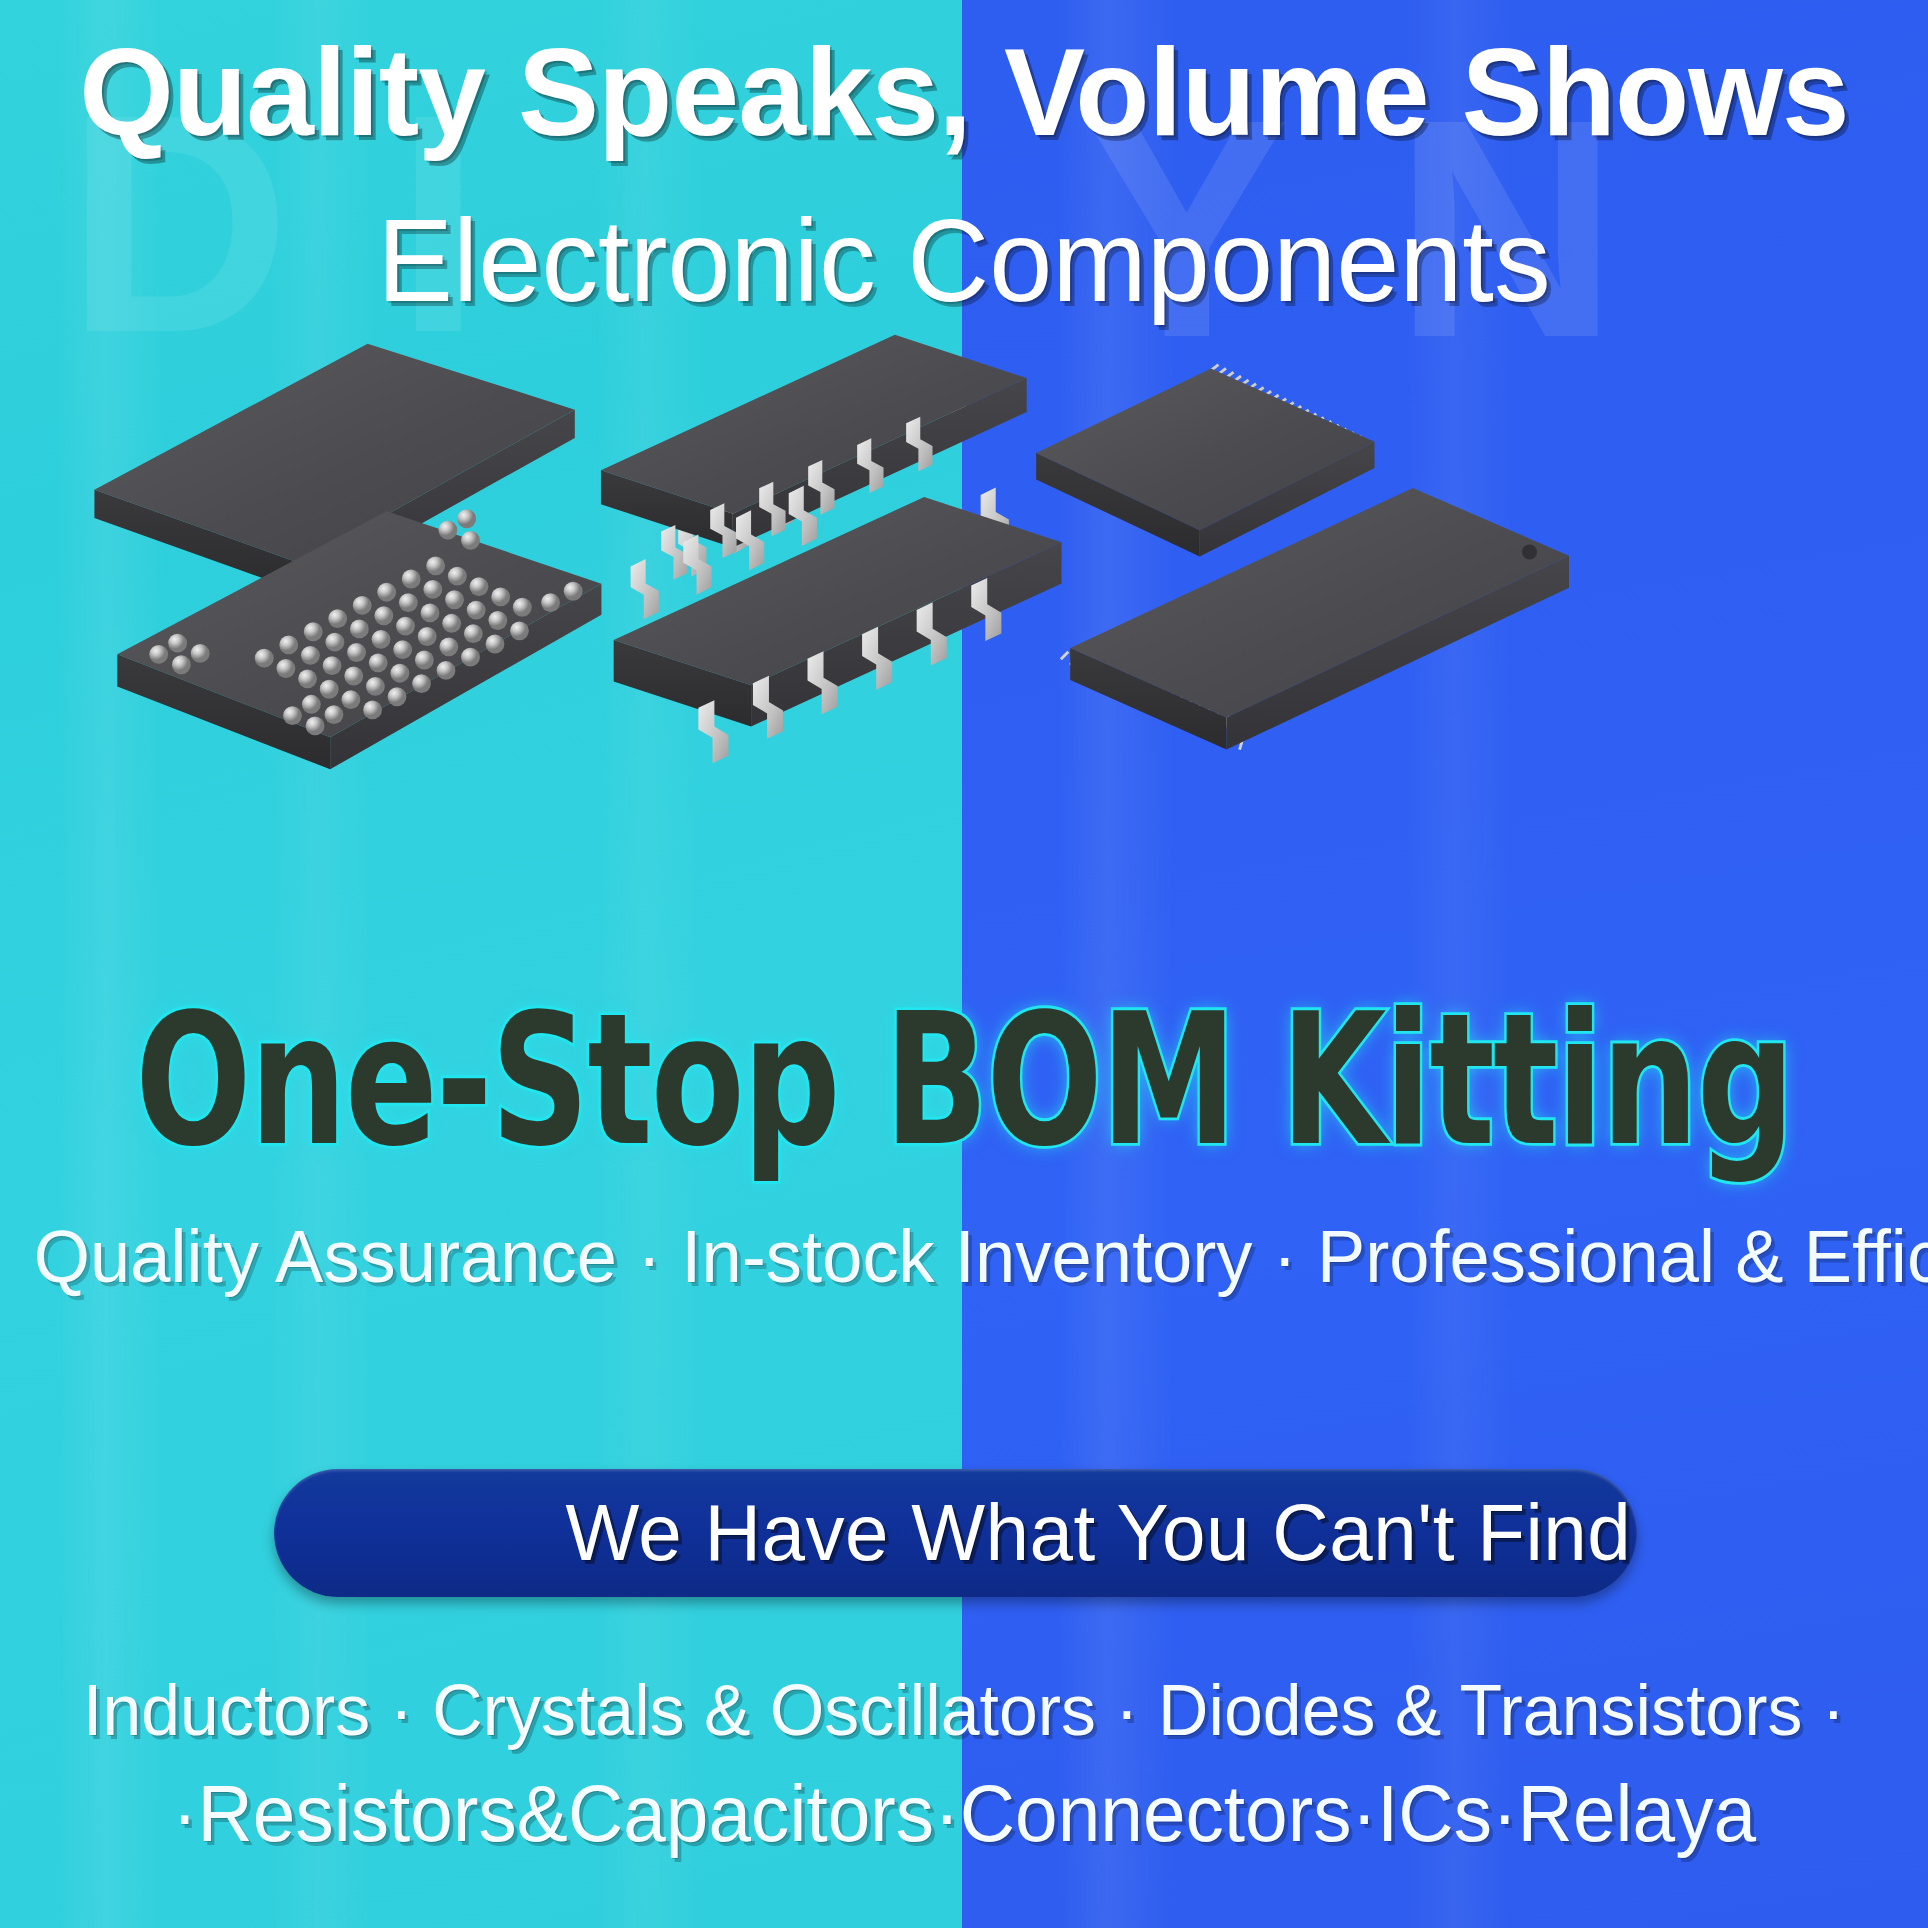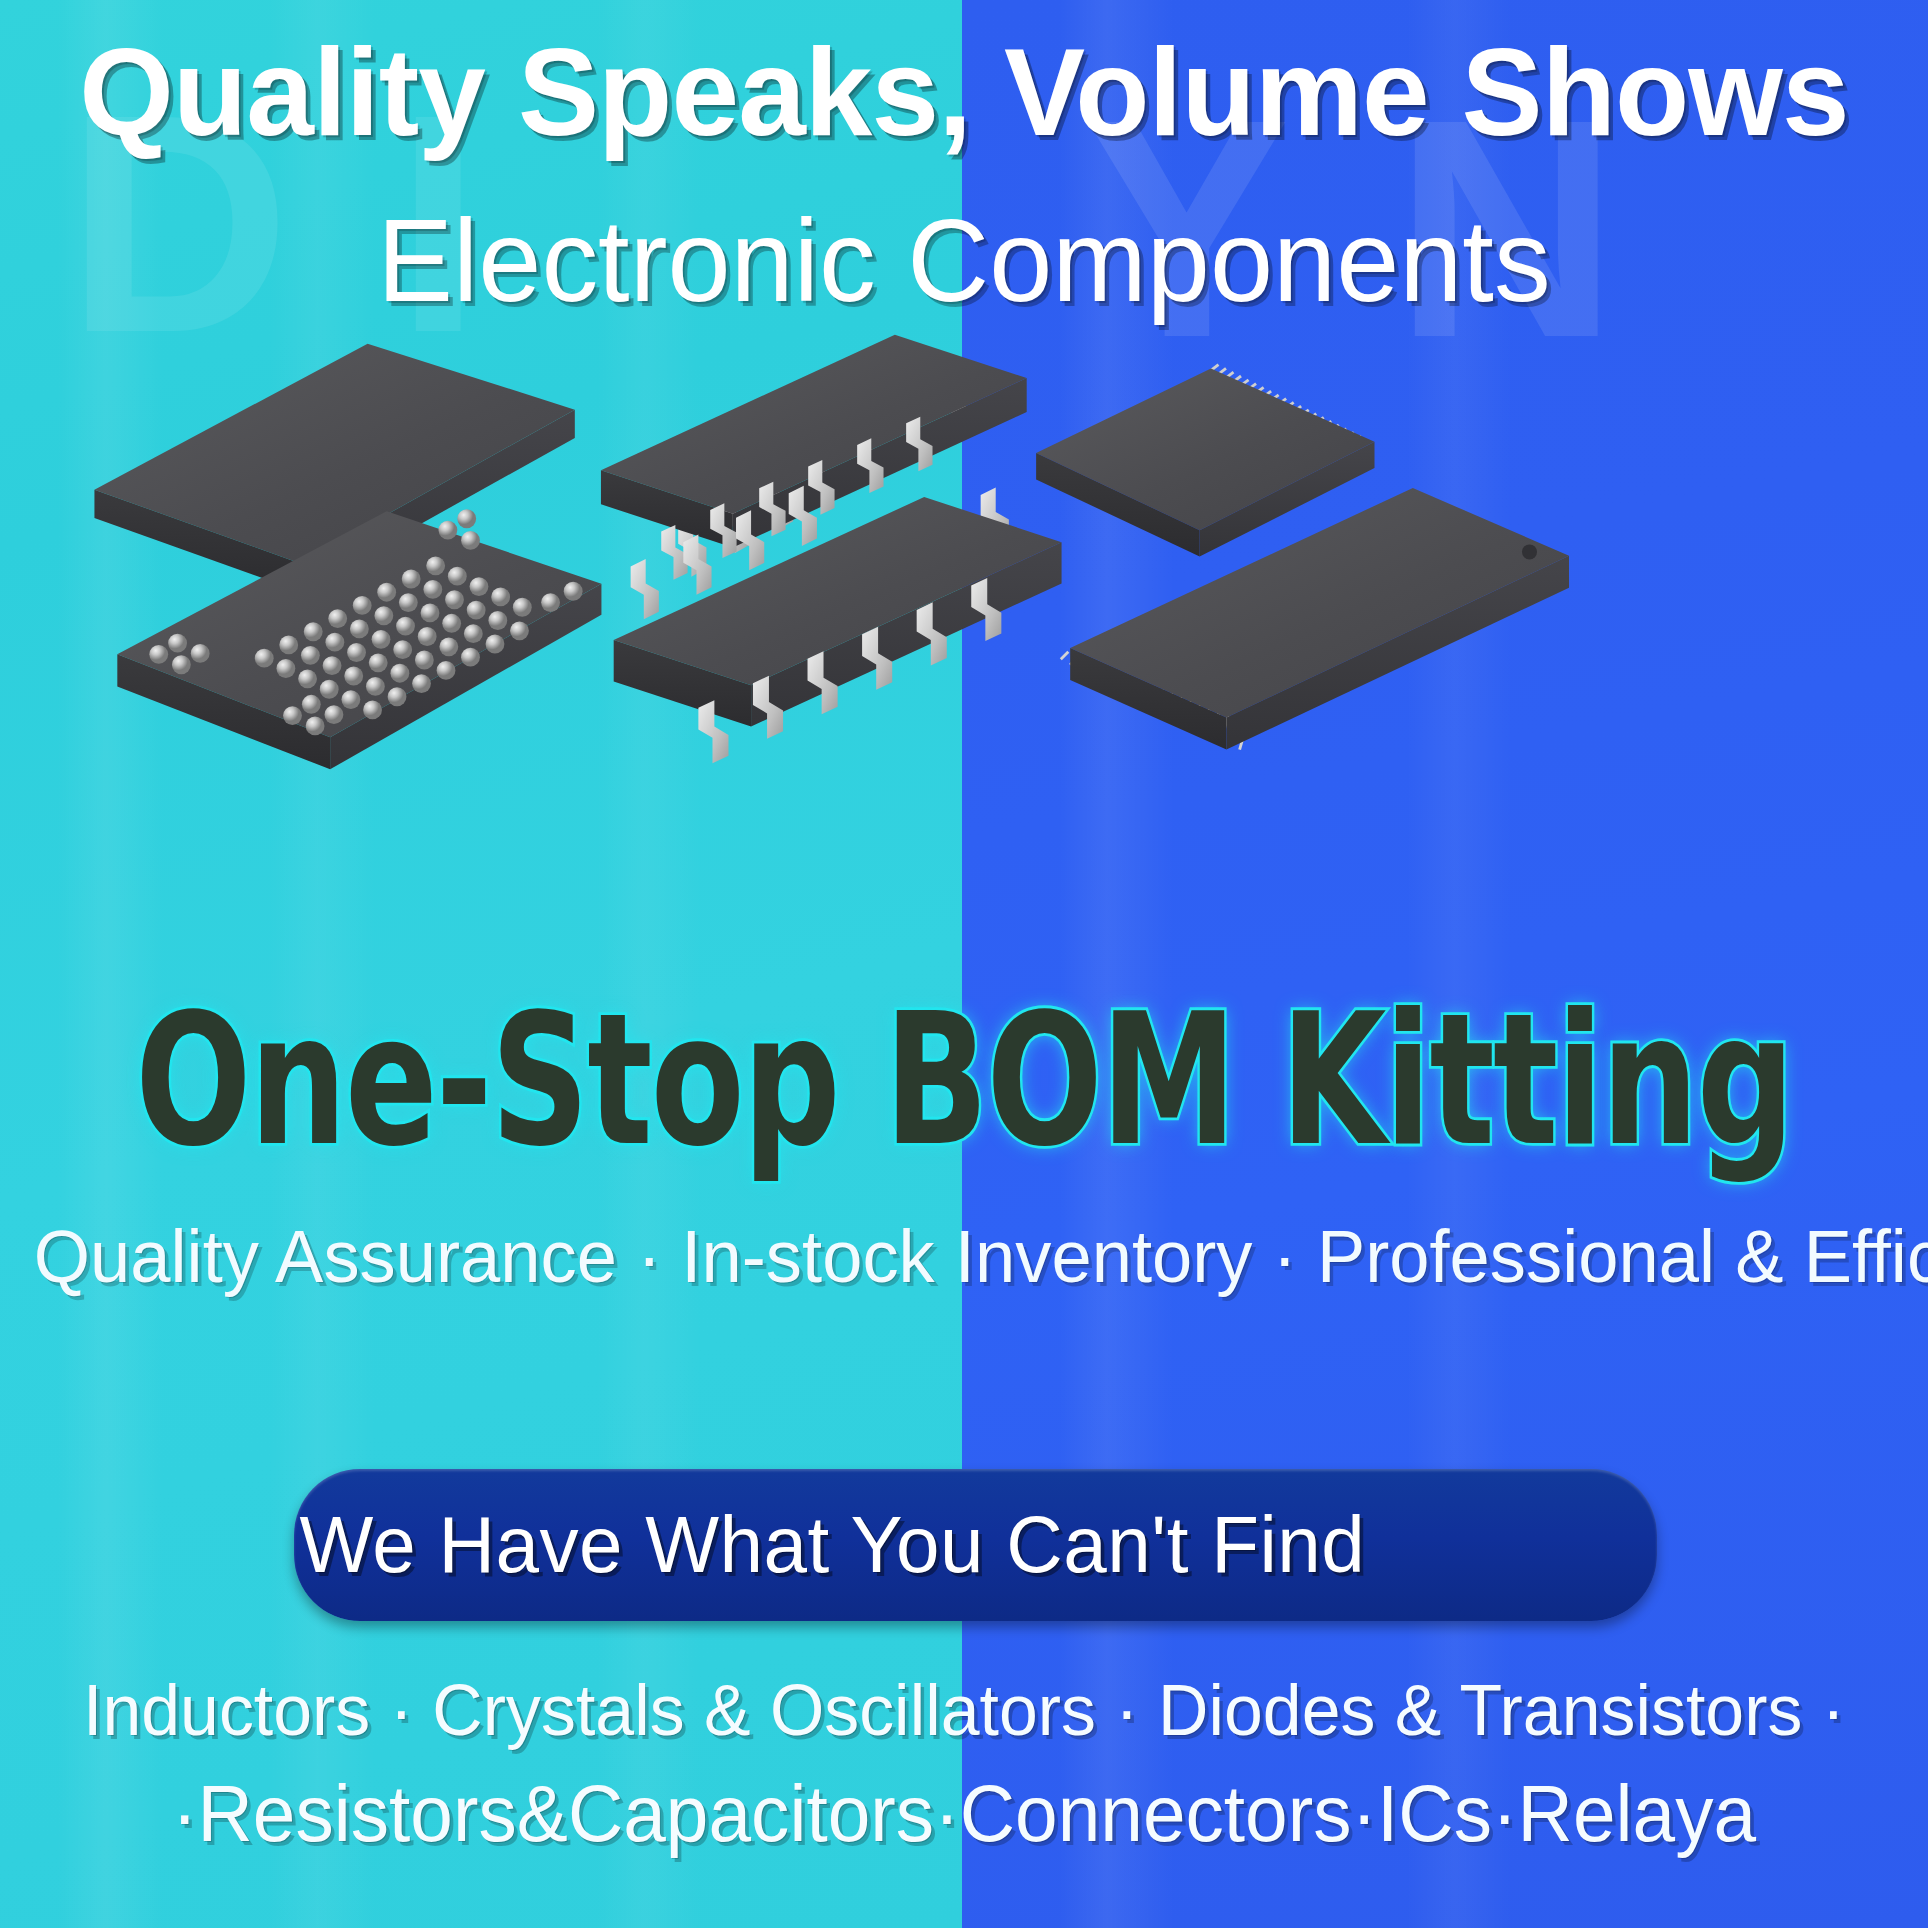--- a/index.html
+++ b/index.html
@@ -96,26 +96,26 @@
     font-size:75px;font-weight:400;
     color:#f2fbff;
     white-space:nowrap;
     transform:scaleX(.965);
     text-shadow:3.8px 3.8px 0 rgba(0,0,0,.20), 0.9px 0.9px 0 rgba(0,0,0,.16);
   }
 
   
   .cta{
     position:absolute;
-    left:294px;top:1469px;
-    width:1363px;height:152px;
+    left:274px;top:1469px;
+    width:1363px;height:128px;
     border-radius:66px;
     background:linear-gradient(180deg,#123a9c 0%,#10309a 45%,#0d2a86 100%);
     box-shadow:0 6.6px 11.3px rgba(0,0,0,.32), inset 0 1.9px 2.8px rgba(255,255,255,.18);
-    display:flex;align-items:center;justify-content:flex-start;
+    display:flex;align-items:center;justify-content:flex-end;
     cursor:pointer;
   }
   .cta-label{
     font-size:79px;font-weight:400;color:#ffffff;
     white-space:nowrap;letter-spacing:0.5px;
     transform:scaleX(.99);
     text-shadow:3.8px 3.8px 0 rgba(0,0,0,.38), 0.9px 0.9px 0 rgba(0,0,0,.30);
   }
 
   

